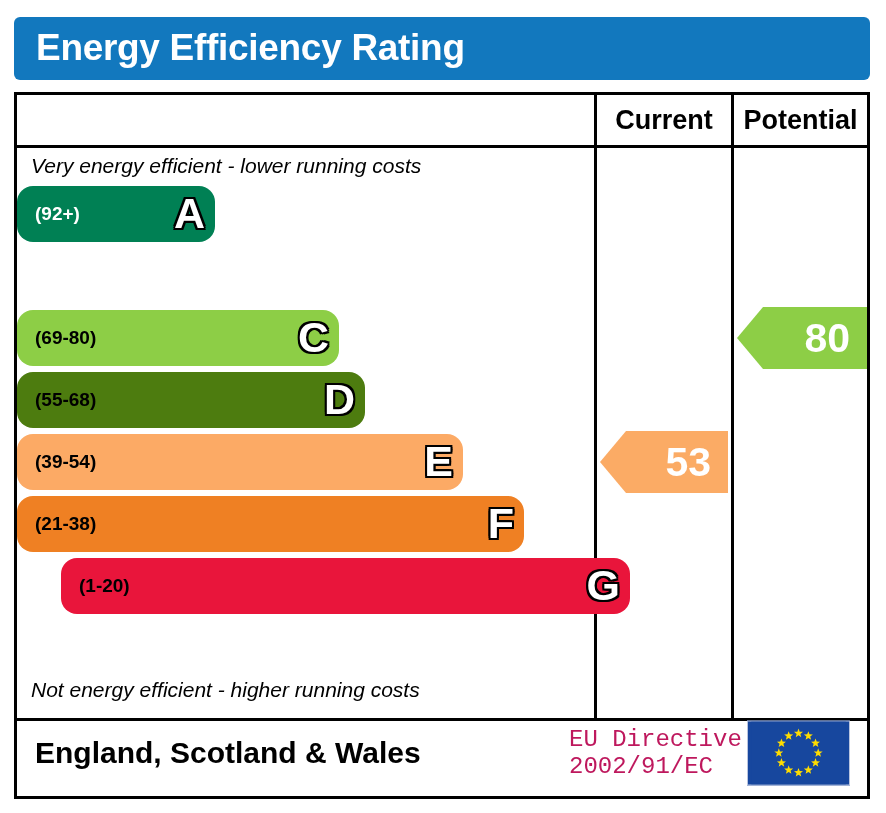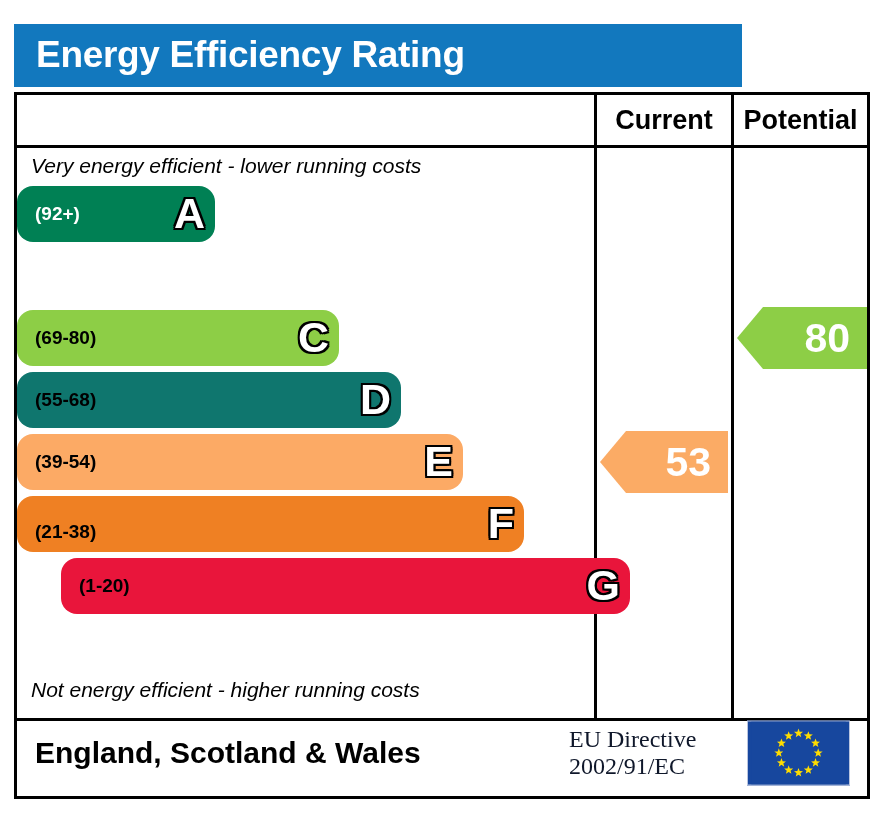--- a/index.html
+++ b/index.html
@@ -19,25 +19,26 @@
     position: absolute;
     left: 0; top: 0;
     width: 886px;
     height: 813px;
   }
 
   
   .title-bar {
     position: absolute;
     left: 14px;
-    top: 24px;
-    width: 728px;
+    top: 17px;
+    width: 856px;
     height: 63px;
     background: #1278be;
     box-sizing: border-box;
+    border-radius: 6px;
   }
   .title-bar .title-text {
     position: absolute;
     left: 22px;
     top: 50%;
     transform: translateY(-52%);
     color: #ffffff;
     font-size: 37px;
     font-weight: bold;
     letter-spacing: -0.3px;
@@ -193,24 +194,24 @@
     color: #000;
     white-space: nowrap;
     font-family: "Liberation Sans", sans-serif;
   }
   .foot-directive {
     position: absolute;
     left: 552px;
     top: 50%;
     transform: translateY(-50%);
     font-size: 24px;
-    color: #0f172a;
+    color: #be185d;
     line-height: 1.14;
     white-space: nowrap;
-    font-family: Liberation Serif, serif;
+    font-family: Liberation Mono, monospace;
   }
   .eu-flag {
     position: absolute;
     left: 730px;
     top: 50%;
     transform: translateY(-50%);
     width: 103px;
     height: 65px;
     background: #17479e;
     border: 1px solid #b9c4df;
@@ -247,32 +248,32 @@
           <span class="range" style="color: rgb(255, 255, 255);">(92+)</span>
           <span class="letter">A</span>
         </div>
 
 
         <div class="bar" style="top: 124px; width: 322px; background: rgb(141, 206, 70);">
           <span class="range" style="color: rgb(0, 0, 0); text-align: center;">(69-80)</span>
           <span class="letter">C</span>
         </div>
 
-        <div class="bar" style="top: 186px; width: 384px; background: #0f766e;">
+        <div class="bar" style="top: 186px; width: 348px; background: #4d7c0f;">
           <span class="range" style="color: rgb(0, 0, 0);">(55-68)</span>
           <span class="letter">D</span>
         </div>
 
         <div class="bar" style="top: 248px; width: 446px; background: rgb(252, 170, 101);">
           <span class="range" style="color: rgb(0, 0, 0);">(39-54)</span>
           <span class="letter">E</span>
         </div>
 
         <div class="bar" style="top: 310px; width: 507px; background: rgb(239, 128, 35);">
-          <span class="range" style="color: rgb(0, 0, 0); margin-top: 8px;">(21-38)</span>
+          <span class="range" style="color: rgb(0, 0, 0);">(21-38)</span>
           <span class="letter">F</span>
         </div>
 
         <div class="bar" style="top: 372px; width: 569px; background: rgb(233, 21, 59); margin-left: 44px;">
           <span class="range" style="color: rgb(0, 0, 0);">(1-20)</span>
           <span class="letter">G</span>
         </div>
       </div>
 
       <div class="note bottom">Not energy efficient - higher running costs</div>

